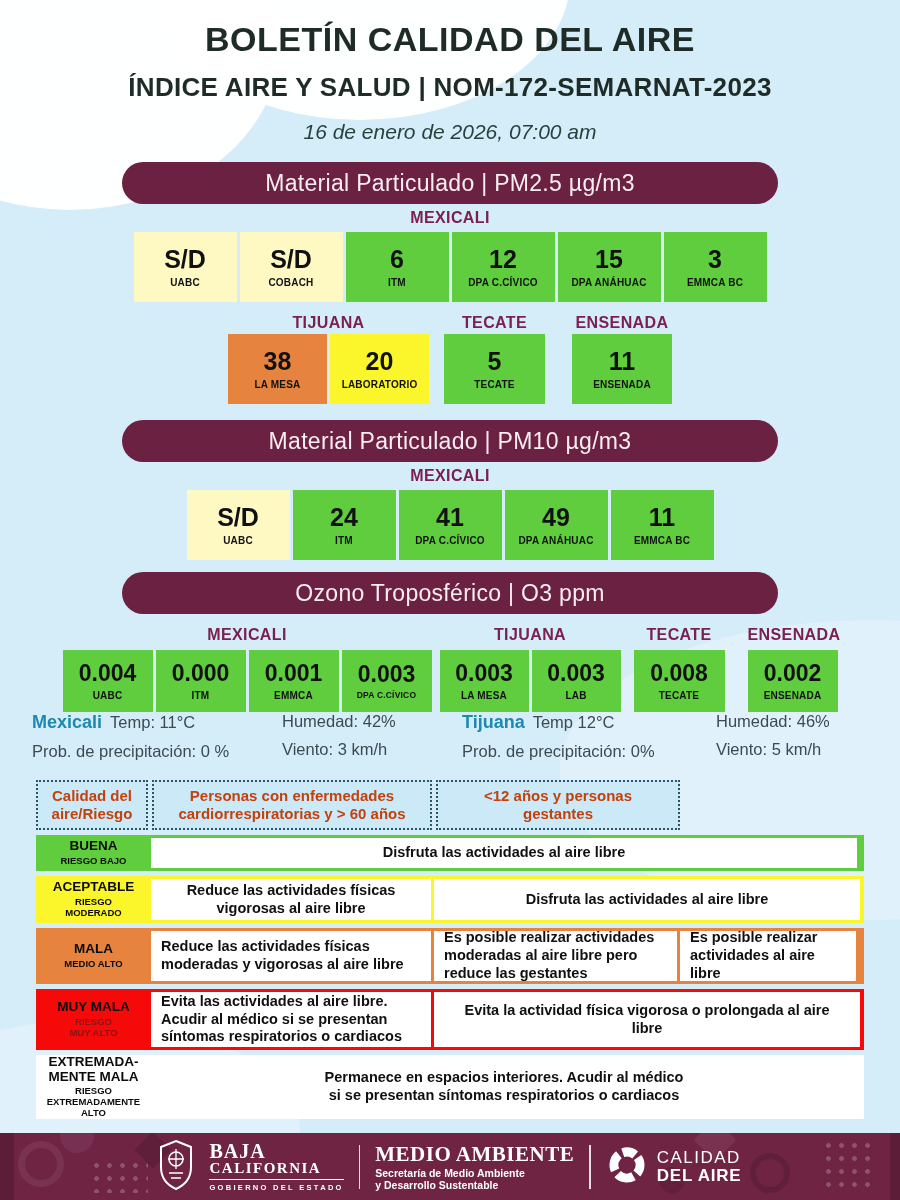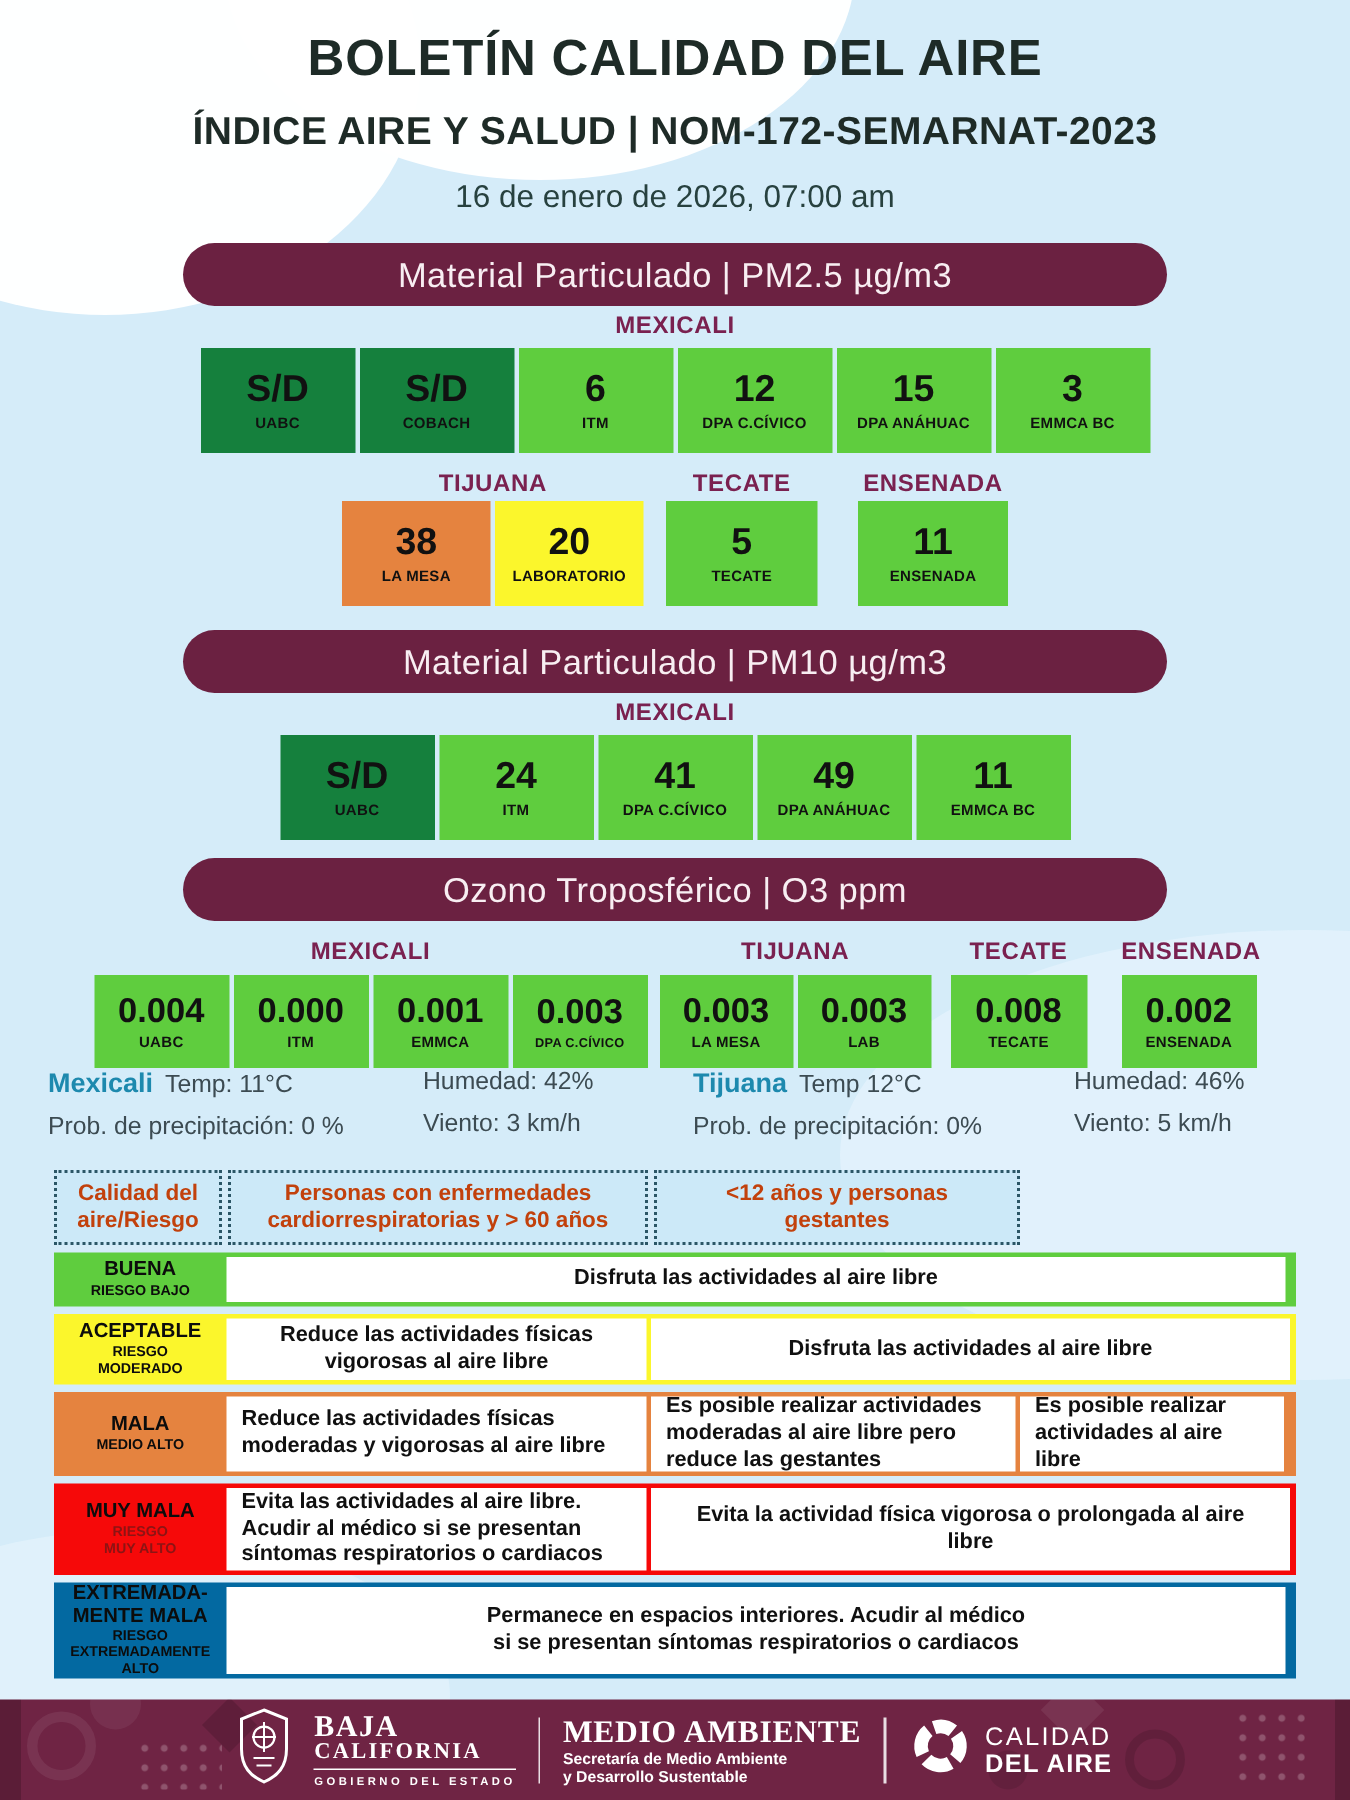--- a/index.html
+++ b/index.html
@@ -7,41 +7,41 @@
   .page { position:relative; width:900px; height:1200px; background:#d5ecf9; overflow:hidden; margin:0 auto; }
   .cloud { position:absolute; background:#ffffff; border-radius:50%; }
   .cloud1 { left:-140px; top:-120px; width:420px; height:330px; opacity:.96; }
   .cloud2 { left:150px; top:-160px; width:420px; height:280px; opacity:.96; }
   .cloud3 { left:560px; top:620px; width:620px; height:300px; background:#e4f3fc; opacity:.8; }
   .cloud4 { left:-120px; top:1020px; width:420px; height:220px; background:#e4f3fc; opacity:.7; }
   .content { position:relative; padding-top:20px; }
 
   .title { text-align:center; font-size:34px; font-weight:800; letter-spacing:.5px; color:#1e2b27; }
   .subtitle { text-align:center; font-size:26px; font-weight:700; letter-spacing:.3px; color:#1e2b27; margin-top:13px; }
-  .date { text-align:center; font-size:21px; font-weight:500; color:#27413f; margin-top:17px; }
+  .date { text-align:center; font-size:21px; font-weight:500; color:#27413f; margin-top:17px;font-style:italic; }
 
   .banner { width:656px; height:42px; margin:0 auto; background:#6b2141; border-radius:22px;
             display:flex; align-items:center; justify-content:center;
             color:#f8eef2; font-size:23px; font-weight:500; letter-spacing:.3px; }
   .banner-pm25 { margin-top:18px; }
   .banner-pm10 { margin-top:16px; }
   .banner-o3   { margin-top:12px; }
 
   .city-heading { text-align:center; color:#7a2150; font-weight:800; font-size:16px; letter-spacing:.4px; margin-top:5px; }
 
   .cells-row { display:flex; justify-content:center; gap:3px; margin-top:5px; }
   .cell { width:103px; height:70px; display:flex; flex-direction:column; align-items:center; justify-content:center; }
   .cell .val { font-size:25px; font-weight:800; color:#111; line-height:1.05; }
   .cell .sta { font-size:10px; font-weight:800; color:#111; margin-top:4px; letter-spacing:.2px; white-space:nowrap; }
-  [data-level="nodata"]   { background:#15803d; }
+  [data-level="nodata"]   { background:#fef9c3; }
   [data-level="good"]     { background:#5fcd3e; }
   [data-level="moderate"] { background:#fbf62c; }
   [data-level="bad"]      { background:#e5833f; }
   [data-level="verybad"]  { background:#f60909; }
-  [data-level="extreme"]  { background:#0369a1; }
+  [data-level="extreme"]  { background:#ffffff; }
 
   .labels-row, .groups-row { display:flex; justify-content:center; align-items:flex-end; }
   .labels-row { margin-top:12px; }
   .labels-row .lbl { color:#7a2150; font-weight:800; font-size:16px; text-align:center; white-space:nowrap; letter-spacing:.4px; }
   .groups-row { margin-top:2px; }
   .grp { display:flex; gap:3px; }
 
   .pm25-l-tijuana { width:201px; } .pm25-l-tecate { width:101px; margin-left:15px; } .pm25-l-ensenada { width:100px; margin-left:27px; }
   .pm25-g-tijuana { width:201px; } .pm25-g-tecate { width:101px; margin-left:15px; } .pm25-g-ensenada { width:100px; margin-left:27px; }
   .pm25-g-tijuana .cell { width:99px; } .pm25-g-tecate .cell, .pm25-g-ensenada .cell { width:100%; }

